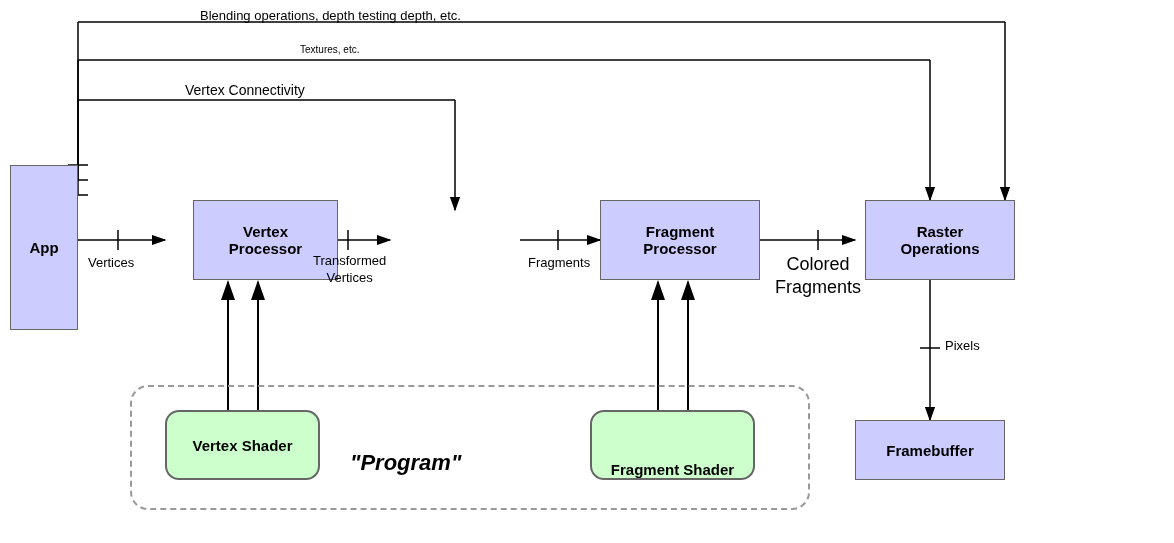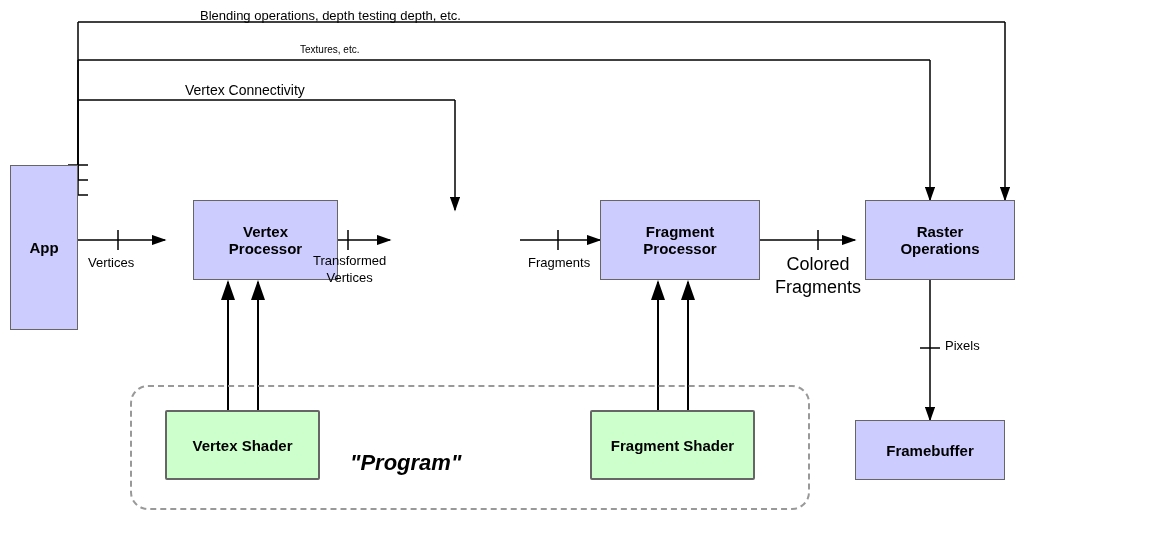--- a/index.html
+++ b/index.html
@@ -26,21 +26,21 @@
       align-items: center;
       justify-content: center;
       text-align: center;
       font-weight: bold;
       font-size: 15px;
       color: #000;
     }
     .box-green {
       background: #ccffcc;
       border: 2px solid #666;
-      border-radius: 2px;
+      border-radius: 14px;
     }
 
     
     #app-box {
       left: 10px; top: 165px;
       width: 68px; height: 165px;
     }
 
     
     #vp-box {
@@ -74,21 +74,21 @@
 
     
     #vs-box {
       left: 165px; top: 410px;
       width: 155px; height: 70px;
     }
 
     
     #fs-box {
       left: 590px; top: 410px;
-      width: 165px; height: 70px;
+      width: 165px; height: 70px; align-items: flex-end;
     }
 
     
     #program-box {
       position: absolute;
       left: 130px; top: 385px;
       width: 680px; height: 125px;
       border: 2px dashed #999;
       border-radius: 18px;
       background: transparent;

